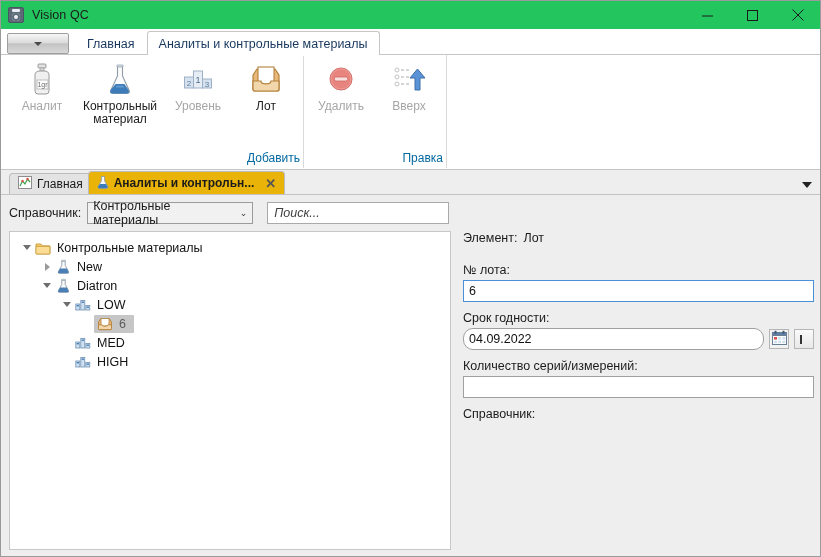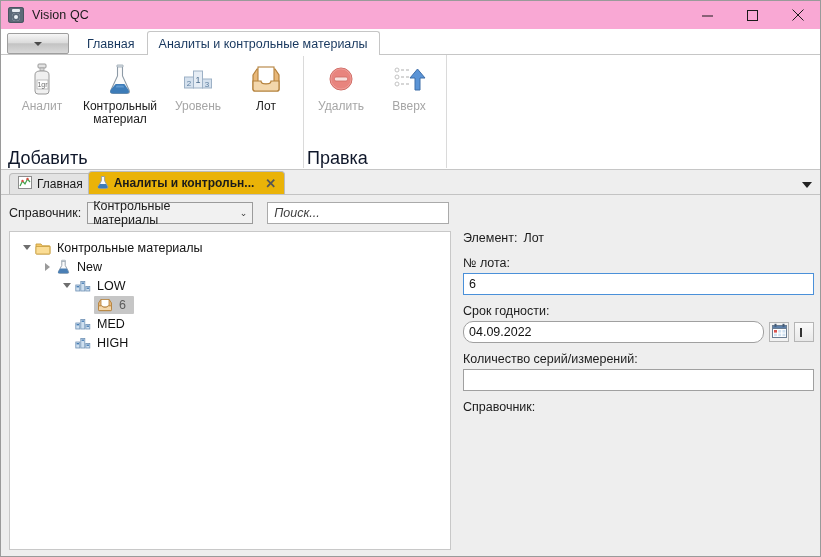--- a/index.html
+++ b/index.html
@@ -25,21 +25,21 @@
     background: #ffffff;
     display: flex;
     flex-direction: column;
     overflow: hidden;
   }
 
   
   .titlebar {
     height: 28px;
     min-height: 28px;
-    background: #f9a8d4;
+    background: #22c55e;
     display: flex;
     align-items: center;
     position: relative;
   }
   .app-icon {
     width: 16px;
     height: 16px;
     margin-left: 7px;
     margin-right: 8px;
     border-radius: 3px;
@@ -187,23 +187,23 @@
   }
   .rgroup-items {
     flex: 1;
     display: flex;
     align-items: flex-start;
     padding-top: 5px;
   }
   .rgroup-label {
     height: 20px;
     line-height: 20px;
-    text-align: left;
-    font-size: 18px;
-    color: #0f172a;
+    text-align: right;
+    font-size: 12px;
+    color: #0369a1;
   }
   .ritem {
     width: 62px;
     min-width: 56px;
     display: flex;
     flex-direction: column;
     align-items: center;
     padding: 2px 2px 0 2px;
     cursor: default;
     background: transparent;
@@ -415,21 +415,21 @@
     display: flex;
     align-items: center;
     padding: 1px 8px 1px 2px;
     border-radius: 1px;
   }
   .tnode.selected .tlabel { color: #5c5c5c; }
 
   .elem-head {
     font-size: 12.5px;
     color: #1b1b1b;
-    margin-bottom: 9px;
+    margin-bottom: 16px;
     height: 16px;
     display: flex;
     gap: 6px;
   }
   .field-label {
     font-size: 12.5px;
     color: #1b1b1b;
     margin-bottom: 3px;
   }
   .txt-input {
@@ -698,20 +698,33 @@
             <span class="tico">
               <svg width="13" height="15" viewBox="0 0 13 15">
                 <path d="M4.8 2 h3.4 v4.4 l3.3 6 q0.9 1.9-1.2 1.9 h-7.6 q-2.1 0-1.2-1.9 L4.8 6.4 z" fill="#fbfbfb" stroke="#8d9aa6" stroke-width="0.9"></path>
                 <path d="M3.2 9.6 h6.6 l1.5 2.8 q0.9 1.9-1.2 1.9 h-7.6 q-2.1 0-1.2-1.9 z" fill="#4a7fb5"></path>
                 <rect x="4.5" y="1.2" width="4" height="1.3" rx="0.5" fill="#dfe4e9" stroke="#96a3ae" stroke-width="0.6"></rect>
               </svg>
             </span>
             <span class="tlabel">New</span>
           </div>
 
+          <div class="tnode" style="padding-left:26px;">
+            <span class="expander">
+                <span class="tri-open"></span>
+              </span>
+            <span class="tico">
+              <svg width="13" height="15" viewBox="0 0 13 15">
+                <path d="M4.8 2 h3.4 v4.4 l3.3 6 q0.9 1.9-1.2 1.9 h-7.6 q-2.1 0-1.2-1.9 L4.8 6.4 z" fill="#fbfbfb" stroke="#8d9aa6" stroke-width="0.9"></path>
+                <path d="M3.2 9.6 h6.6 l1.5 2.8 q0.9 1.9-1.2 1.9 h-7.6 q-2.1 0-1.2-1.9 z" fill="#4a7fb5"></path>
+                <rect x="4.5" y="1.2" width="4" height="1.3" rx="0.5" fill="#dfe4e9" stroke="#96a3ae" stroke-width="0.6"></rect>
+              </svg>
+            </span>
+            <span class="tlabel">Diatron</span>
+          </div>
 
           <div class="tnode" style="padding-left:46px;">
             <span class="expander">
                 <span class="tri-open"></span>
               </span>
             <span class="tico">
               <svg width="16" height="13" viewBox="0 0 16 13">
                 <rect x="0.8" y="6" width="4" height="6" fill="#cfe0f0" stroke="#6f91b4" stroke-width="0.8"></rect>
                 <rect x="5.8" y="2.5" width="4" height="9.5" fill="#cfe0f0" stroke="#6f91b4" stroke-width="0.8"></rect>
                 <rect x="10.8" y="7.5" width="4" height="4.5" fill="#cfe0f0" stroke="#6f91b4" stroke-width="0.8"></rect>

